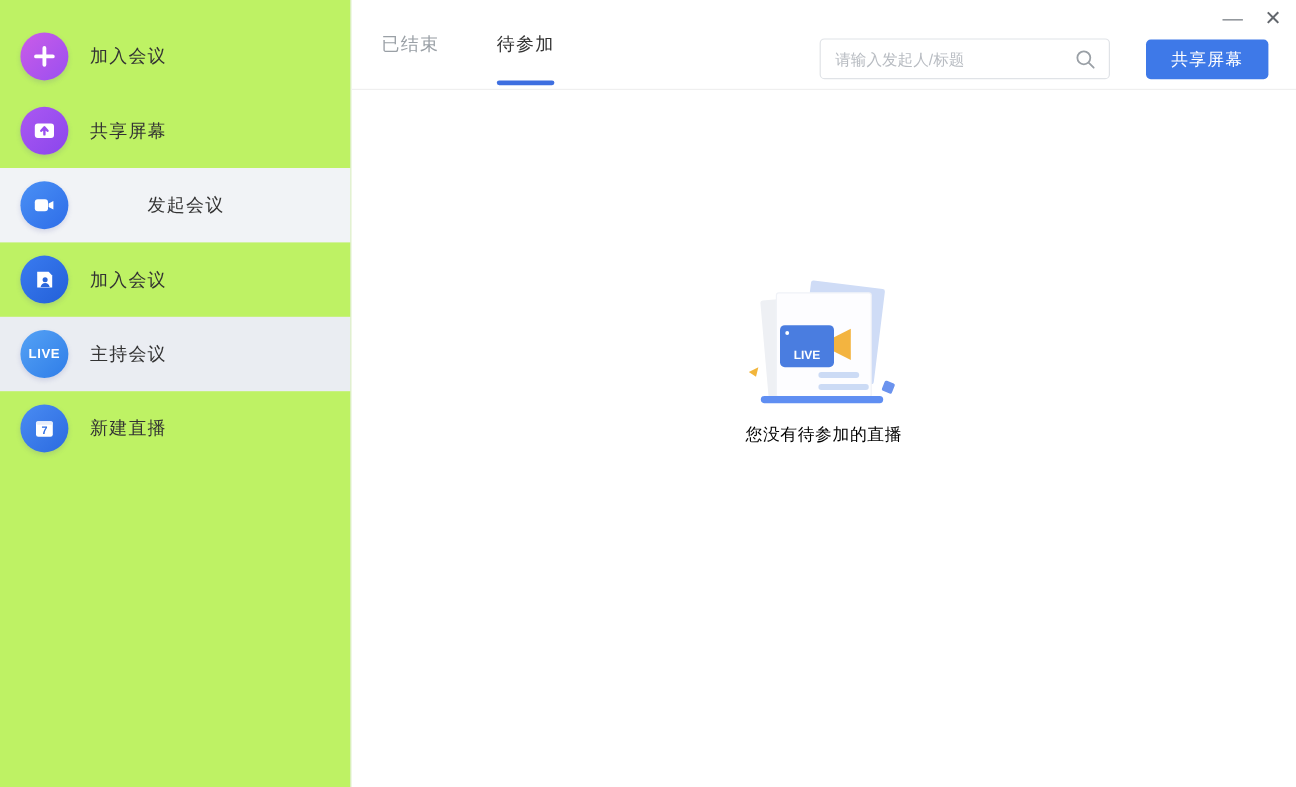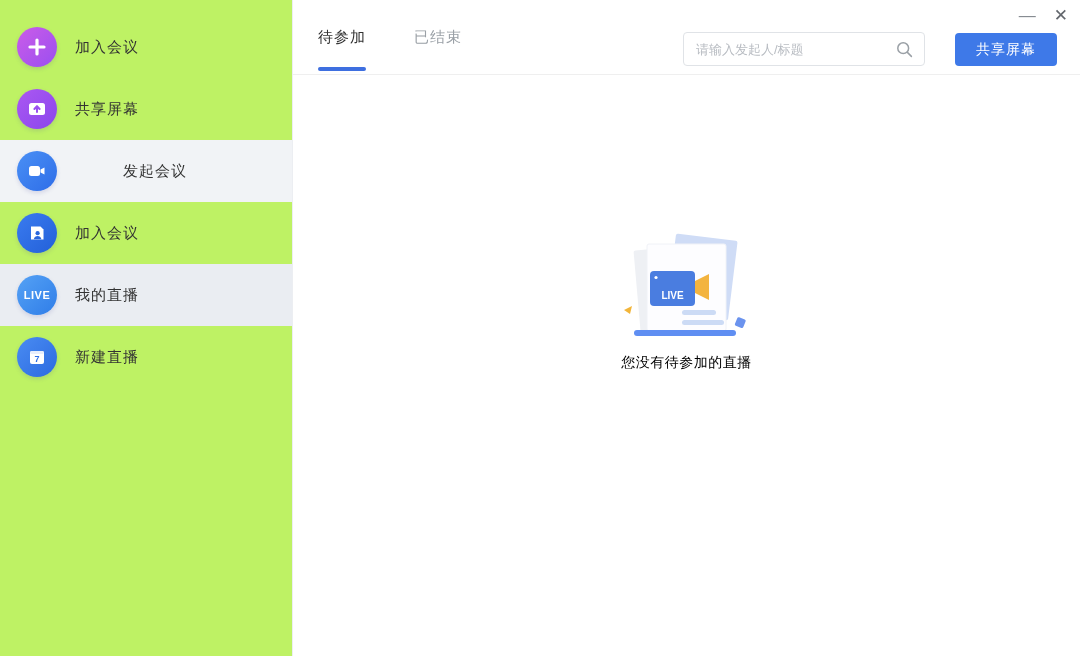--- a/index.html
+++ b/index.html
@@ -89,21 +89,21 @@
           <path d="M6.8 16.2c0.5-2.2 2-3.3 3.8-3.3s3.3 1.1 3.8 3.3z" fill="#2a66dc"></path>
         </svg>
       </span>
       <span class="nav-label">加入会议</span>
     </div>
 
     <div class="nav-item selected">
       <span class="nav-icon ic-live">
         <span class="live-txt">LIVE</span>
       </span>
-      <span class="nav-label">我的直播</span>
+      <span class="nav-label">主持会议</span>
     </div>
 
     <div class="nav-item">
       <span class="nav-icon ic-meet">
         <svg width="20" height="20" viewBox="0 0 20 20">
           <rect x="3" y="4" width="14" height="13" rx="2" fill="#fff"></rect>
           <rect x="3" y="4" width="14" height="3" rx="1.5" fill="#e8eefc"></rect>
           <text x="10" y="14.6" text-anchor="middle" font-size="9" font-weight="bold" fill="#2f6fe4" font-family="Liberation Sans, sans-serif">7</text>
         </svg>
       </span>
@@ -114,22 +114,22 @@
 
   <div class="main">
 
     <div class="win-controls">
       <span class="win-btn">—</span>
       <span class="win-btn close">✕</span>
     </div>
 
     <div class="topbar">
       <div class="tabs">
+        <div class="tab">已结束</div>
         <div class="tab active">待参加</div>
-        <div class="tab">已结束</div>
       </div>
 
       <div class="search-box">
         <input type="text" placeholder="请输入发起人/标题" style="">
         <span class="search-glyph">
           <svg width="17" height="17" viewBox="0 0 17 17">
             <circle cx="7.2" cy="7.2" r="5.4" fill="none" stroke="#9aa0a6" stroke-width="1.5"></circle>
             <path d="M11.4 11.4l4 4" stroke="#9aa0a6" stroke-width="1.5" stroke-linecap="round"></path>
           </svg>
         </span>

